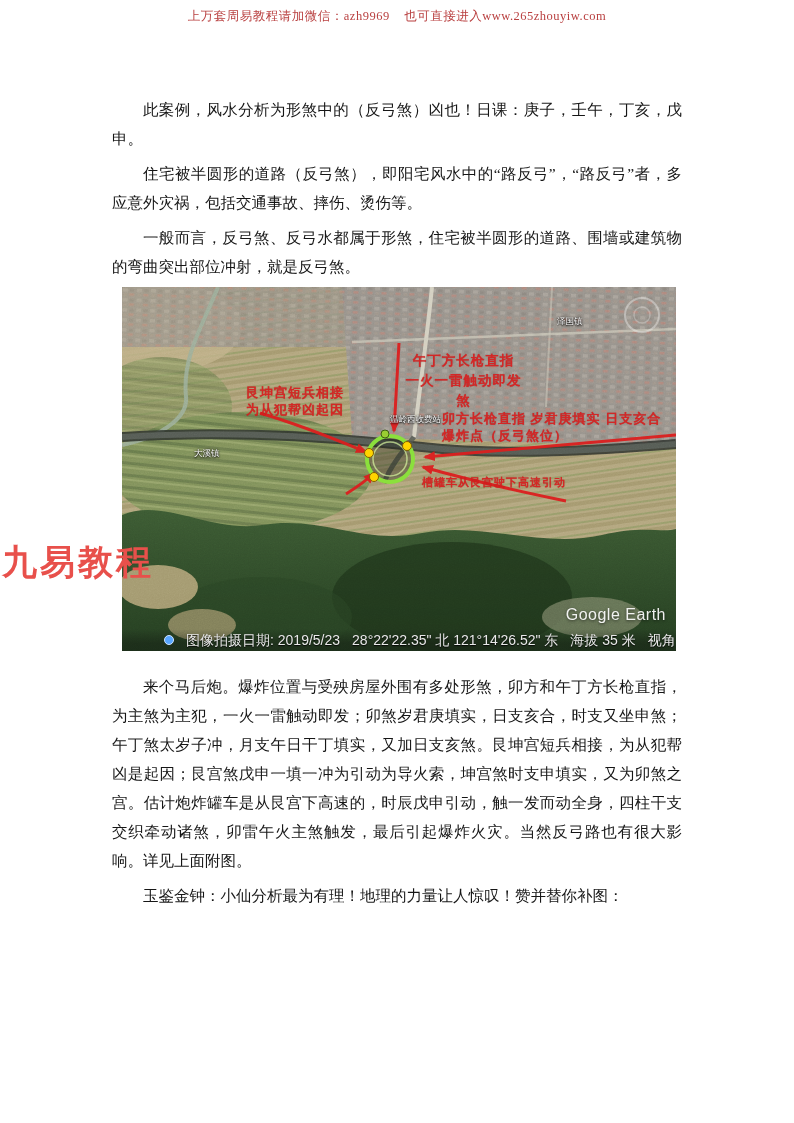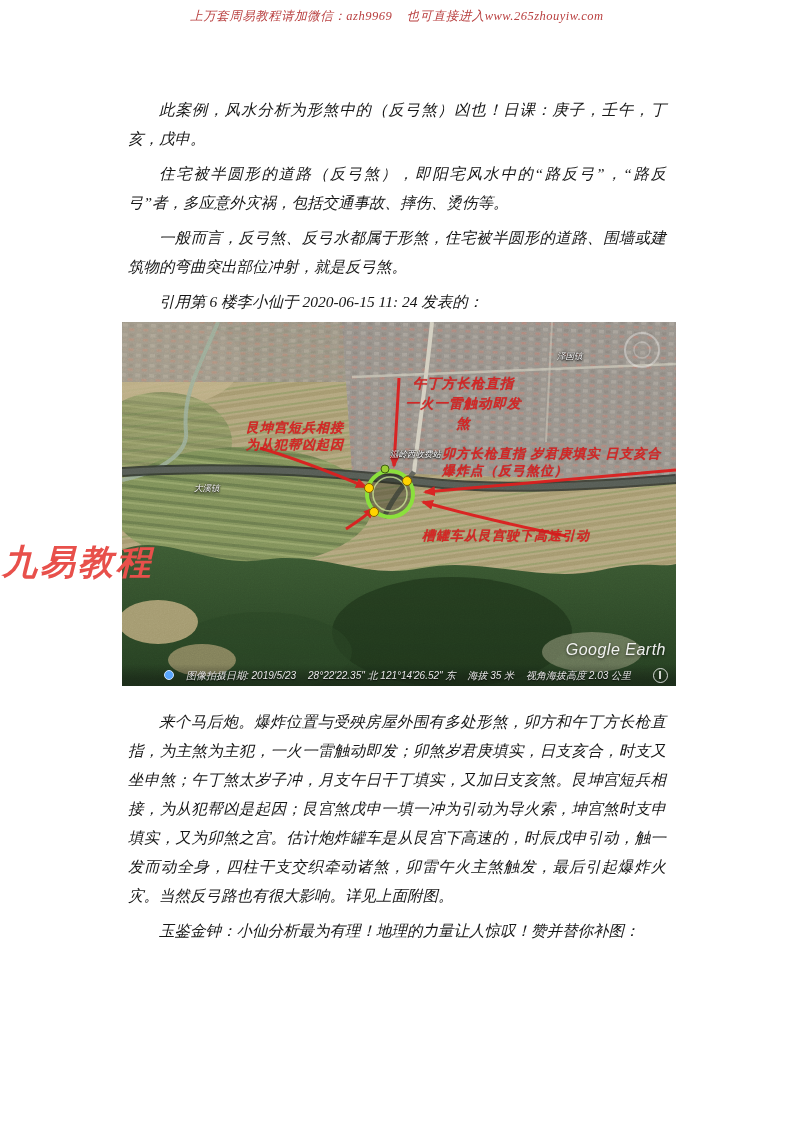--- a/index.html
+++ b/index.html
@@ -1,49 +1,49 @@
 <!DOCTYPE html>
 <html><head>
 <meta charset="utf-8">
 <style>
   html,body{margin:0;padding:0;background:#ffffff;}
   .page{position:relative;width:794px;height:966px;background:#ffffff;overflow:hidden;
-        font-family:"Liberation Serif","DejaVu Serif",serif;font-style:italic;}
+        font-family:"Liberation Serif","DejaVu Serif",serif;}
 
   .header-line{position:absolute;top:8px;left:0;right:0;text-align:center;
         font-size:12.5px;color:#b94040;white-space:pre;letter-spacing:.5px;}
 
   .content{position:absolute;left:112px;top:95px;width:570px;font-size:15.5px;
         line-height:29px;color:#161616;text-align:justify;word-break:break-all;}
-  .para{margin:0 16px 6px;text-indent:2em;}
+  .para{margin:0 0 6px;text-indent:2em;}
 
   
   .map-frame{position:relative;width:554px;height:364px;margin:3px 0 21px 10px;
         overflow:hidden;background:#9aa08e;}
   .map-frame svg{position:absolute;inset:0;display:block;}
 
   .map-ann{position:absolute;color:#d81e1e;font-weight:bold;
         font-family:"Liberation Sans","DejaVu Sans",sans-serif;
         filter:blur(.6px);opacity:.92;letter-spacing:1px;text-shadow:0 0 1px rgba(150,20,20,.6);}
-  .ann-top{left:234px;top:52px;width:215px;text-align:center;font-size:13.5px;line-height:20px;}
+  .ann-top{left:234px;top:64px;width:215px;text-align:center;font-size:13.5px;line-height:20px;}
   .ann-left{left:124px;top:97px;width:180px;font-size:13px;line-height:17px;}
   .ann-right{left:320px;top:123px;font-size:13px;line-height:17px;white-space:nowrap;}
-  .ann-bottom{left:300px;top:199px;font-size:13px;white-space:nowrap;}
+  .ann-bottom{left:300px;top:181px;font-size:11px;white-space:nowrap;}
   .map-ann span{display:block;}
 
   .map-label{position:absolute;color:#ffffff;font-size:8.5px;
         font-family:"Liberation Sans","DejaVu Sans",sans-serif;
         text-shadow:0 0 2px #000,0 1px 2px #000;white-space:nowrap;}
 
   .ge-logo{position:absolute;right:10px;bottom:22px;font-size:16px;
         color:rgba(255,255,255,.92);font-family:"Liberation Sans","DejaVu Sans",sans-serif;
         letter-spacing:.5px;text-shadow:0 1px 3px rgba(0,0,0,.6);}
 
   .status-bar{position:absolute;left:0;right:0;bottom:0;height:22px;display:flex;
-        align-items:center;gap:12px;padding:0 8px 0 42px;font-size:10px;color:#e9e9e9;
+        align-items:center;gap:12px;padding:0 8px 0 42px;font-size:14px;color:#e9e9e9;
         font-family:"Liberation Sans","DejaVu Sans",sans-serif;white-space:nowrap;
         text-shadow:0 1px 1px rgba(0,0,0,.85);
         background:linear-gradient(180deg,rgba(0,0,0,0) 0%,rgba(15,20,15,.38) 65%);}
   .blue-dot{width:8px;height:8px;border-radius:50%;background:#58a6ff;
         border:1px solid #cfe4ff;flex:none;}
   .compass{margin-left:auto;width:13px;height:13px;border-radius:50%;
         border:1.5px solid rgba(255,255,255,.8);position:relative;flex:none;}
   .compass::after{content:"";position:absolute;left:5px;top:2px;width:2px;height:8px;
         background:rgba(255,255,255,.8);}
 
@@ -60,21 +60,20 @@
 <body>
 
 <div class="page">
 
   <div class="header-line">上万套周易教程请加微信：azh9969    也可直接进入www.265zhouyiw.com</div>
 
   <div class="content">
     <p class="para">此案例，风水分析为形煞中的（反弓煞）凶也！日课：庚子，壬午，丁亥，戊申。</p>
     <p class="para">住宅被半圆形的道路（反弓煞），即阳宅风水中的“路反弓”，“路反弓”者，多应意外灾祸，包括交通事故、摔伤、烫伤等。</p>
     <p class="para">一般而言，反弓煞、反弓水都属于形煞，住宅被半圆形的道路、围墙或建筑物的弯曲突出部位冲射，就是反弓煞。</p>
-    <p class="para">引用第 6 楼李小仙于 2020-06-15 11: 24 发表的：</p>
 
     <div class="map-frame">
       <svg viewBox="0 0 554 364" width="554" height="364">
         <defs>
           <pattern id="blocks" width="14" height="10" patternUnits="userSpaceOnUse" patternTransform="rotate(2)">
             <rect width="14" height="10" fill="#98938c"></rect>
             <rect x="1" y="1" width="5" height="3.5" fill="#a8a29a"></rect>
             <rect x="8" y="1.5" width="4.5" height="3" fill="#8e8881"></rect>
             <rect x="1.5" y="6" width="4" height="3" fill="#9f968c"></rect>
             <rect x="7.5" y="6" width="5" height="2.5" fill="#b0897e"></rect>

